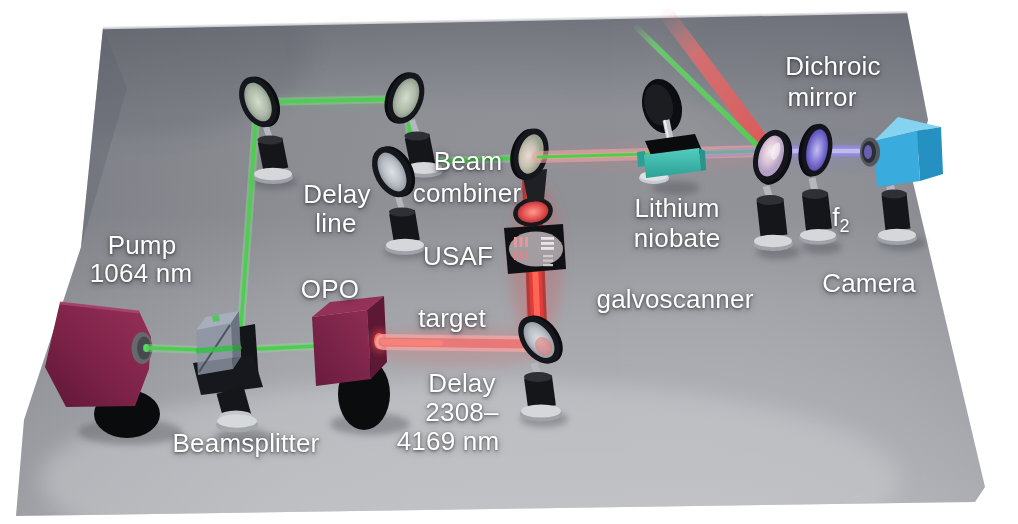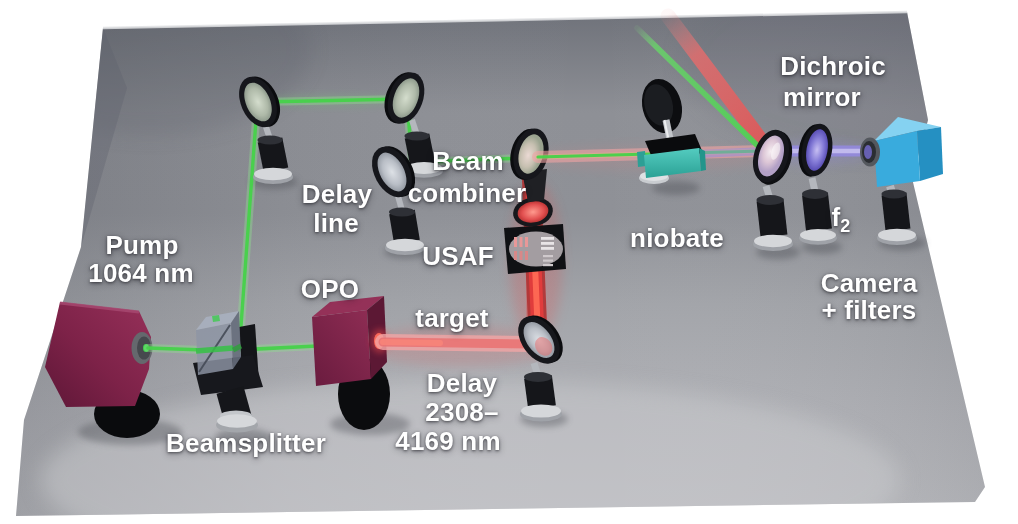--- a/index.html
+++ b/index.html
@@ -2,21 +2,21 @@
 <html><head>
 <meta charset="utf-8">
 <style>
   html,body{margin:0;padding:0;background:#ffffff;}
   .stage{position:relative;width:1018px;height:524px;background:#ffffff;overflow:hidden;
          font-family:"Liberation Sans",sans-serif;}
   .stage svg{position:absolute;left:0;top:0;}
   .labels{position:absolute;left:0;top:0;width:100%;height:100%;pointer-events:none;}
   .lbl{position:absolute;transform:translateX(-50%);color:#ffffff;font-size:26px;line-height:1.05;
        white-space:nowrap;text-align:center;letter-spacing:.2px;
-       text-shadow:0 1px 3px rgba(22,22,28,.65),0 2px 7px rgba(22,22,28,.38);font-weight:bold;}
+       text-shadow:0 1px 3px rgba(22,22,28,.65),0 2px 7px rgba(22,22,28,.38);}
   .lbl sub{font-size:18px;vertical-align:-6px;line-height:0;}
 </style>
 </head>
 <body>
 
 <div class="stage">
 <svg width="1018" height="524" viewBox="0 0 1018 524">
   <defs>
     <linearGradient id="bg" x1="0" y1="0" x2="0" y2="1">
       <stop offset="0" stop-color="#6f727a"></stop>
@@ -362,20 +362,21 @@
   <div class="lbl" style="left:336px;top:210px">line</div>
   <div class="lbl" style="left:468px;top:148px">Beam</div>
   <div class="lbl" style="left:467px;top:180px">combiner</div>
   <div class="lbl" style="left:330px;top:276px">OPO</div>
   <div class="lbl" style="left:246px;top:430px">Beamsplitter</div>
   <div class="lbl" style="left:458px;top:243px">USAF</div>
   <div class="lbl" style="left:452px;top:305px">target</div>
   <div class="lbl" style="left:462px;top:370px">Delay</div>
   <div class="lbl" style="left:462px;top:399px">2308–</div>
   <div class="lbl" style="left:448px;top:428px">4169 nm</div>
+  <div class="lbl" style="left:677px;top:195px">Lithium</div>
   <div class="lbl" style="left:677px;top:225px">niobate</div>
+  <div class="lbl" style="left:675px;top:286px">galvoscanner</div>
   <div class="lbl" style="left:833px;top:53px">Dichroic</div>
   <div class="lbl" style="left:822px;top:84px">mirror</div>
   <div class="lbl" style="left:841px;top:204px"><span>f</span><sub>2</sub></div>
   <div class="lbl" style="left:869px;top:270px">Camera</div>
-  <div class="lbl" style="left:869px;top:297px">+ filters</div>
 </div>
 </div>
 
 </body></html>

